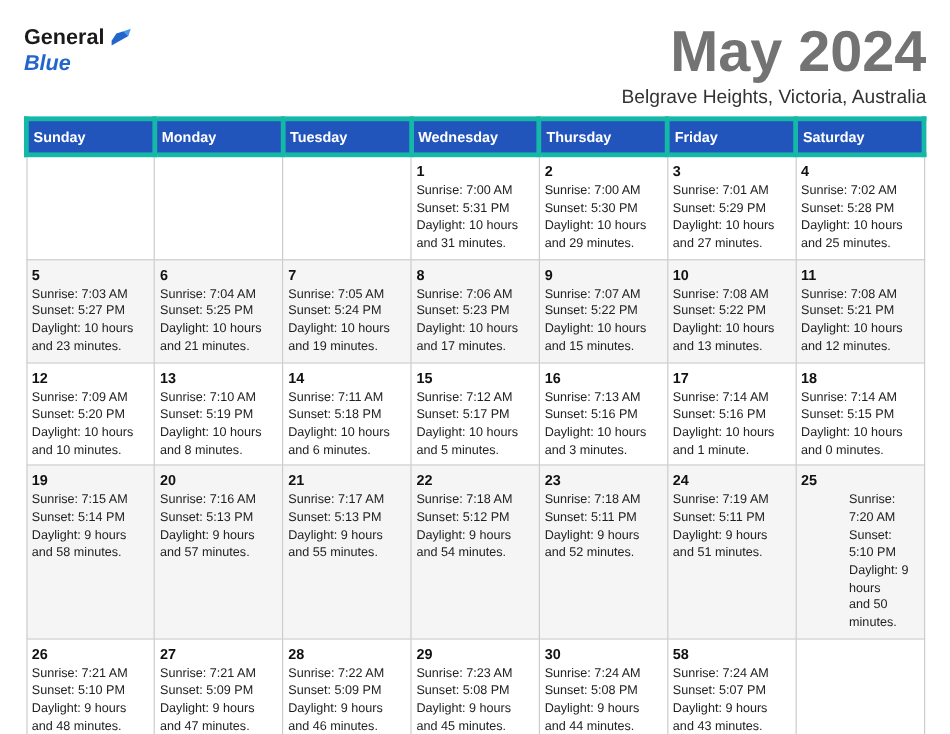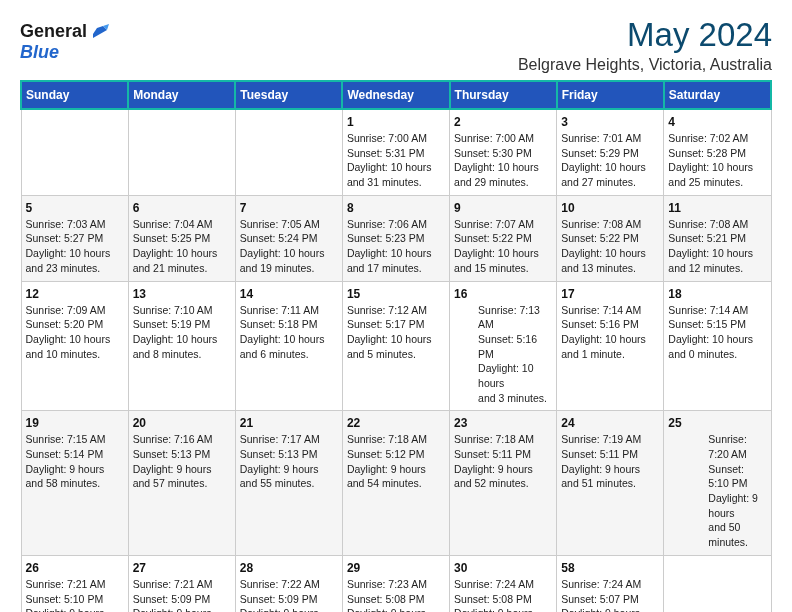--- a/index.html
+++ b/index.html
@@ -40,42 +40,42 @@
     }
     .logo-icon {
       width: 22px;
       height: 22px;
       margin-left: 2px;
     }
     .title-section {
       text-align: right;
     }
     .main-title {
-      font-size: 33px;
-      font-weight: normal;
-      color: #0c4a6e;
+      font-size: 48px;
+      font-weight: bold;
+      color: #737373;
     }
     .subtitle {
       font-size: 16px;
       color: #333;
       margin-top: 2px;
     }
     table {
       width: 100%;
       border-collapse: collapse;
       font-size: 11px;
     }
     th {
       background: #2255bb;
       color: #fff;
       padding: 6px 4px;
       text-align: left;
       font-size: 12px;
       font-weight: bold;
-      border: 2px solid #14b8a6;
+      border: 4px solid #14b8a6;
     }
     td {
       border: 1px solid #ccc;
       vertical-align: top;
       padding: 5px 4px;
       min-height: 70px;
       width: calc(100% / 7);
       background: #fff;
     }
     tr:nth-child(even) td {
@@ -240,21 +240,21 @@
         </td>
         <td>
           <div class="day-num">15</div>
           <div class="day-info" style="white-space: pre-line;">Sunrise: 7:12 AM
 Sunset: 5:17 PM
 Daylight: 10 hours
 and 5 minutes.</div>
         </td>
         <td>
           <div class="day-num">16</div>
-          <div class="day-info" style="white-space: pre-line; margin-left: 24px;">Sunrise: 7:13 AM
+          <div class="day-info" style="white-space: pre-line;">Sunrise: 7:13 AM
 Sunset: 5:16 PM
 Daylight: 10 hours
 and 3 minutes.</div>
         </td>
         <td>
           <div class="day-num">17</div>
           <div class="day-info" style="white-space: pre-line;">Sunrise: 7:14 AM
 Sunset: 5:16 PM
 Daylight: 10 hours
 and 1 minute.</div>

